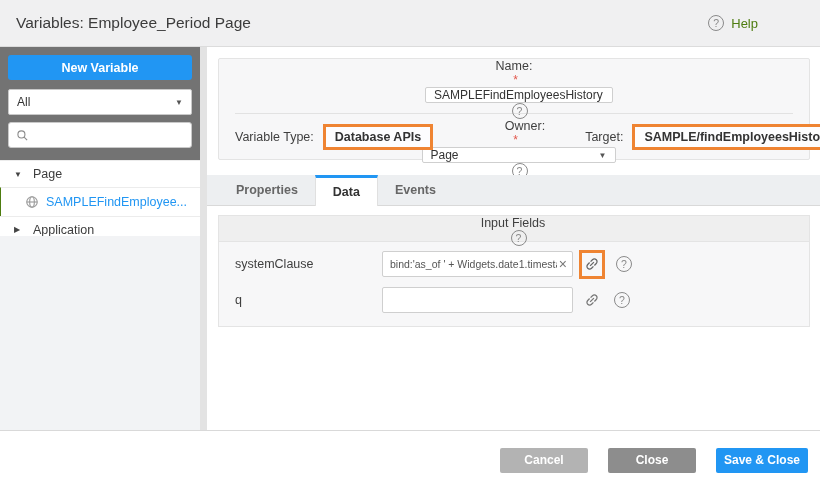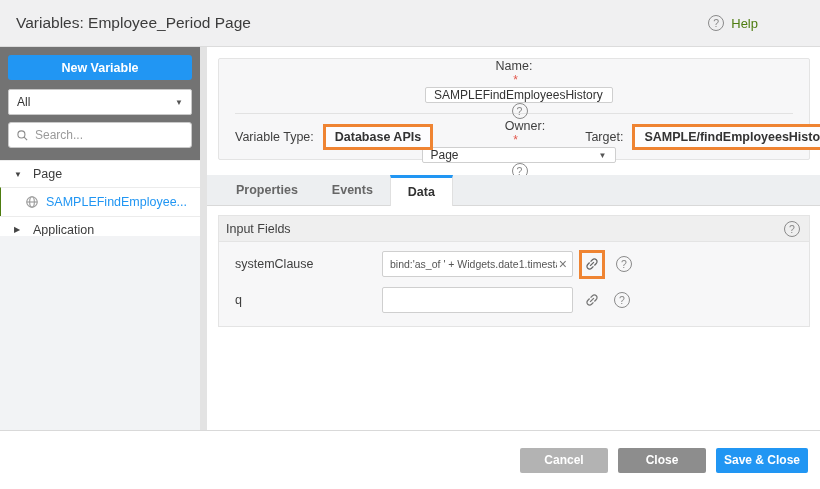--- a/index.html
+++ b/index.html
@@ -69,39 +69,39 @@
   .tab-bar { position:absolute; top:128px; left:0; width:613px; height:31px; background:#edeff1;
              border-bottom:1px solid #d9d9d9; display:flex; align-items:stretch; padding-left:12px;font-weight:bold; }
   .tab { padding:0 17px; display:flex; align-items:center; font-size:12.5px; color:#666; cursor:pointer; }
   .tab.active { background:#fff; border-top:3px solid #2196f3; border-left:1px solid #e0e0e0;
                 border-right:1px solid #e0e0e0; color:#333; margin-bottom:-1px; }
 
   .if-panel { position:absolute; top:168px; left:11px; width:592px; border:1px solid #e4e4e4;
               background:#f7f7f8; }
   .if-header { height:26px; background:#efefef; border-bottom:1px solid #e4e4e4; display:flex;
                align-items:center; justify-content:space-between; padding:0 9px 0 7px;
-               font-size:12.5px; color:#3f3f3f; }
+               font-size:12.5px; color:#3f3f3f;flex-direction:column; }
   .if-body { padding:4px 0 8px; }
   .if-row { display:flex; align-items:center; height:36px; }
   .if-label { width:156px; padding-left:16px; font-size:12.5px; color:#3f3f3f; }
   .bind-field { margin-left:7px; width:191px; height:26px; background:#fff; border:1px solid #cfcfcf;
                 border-radius:2px; display:flex; align-items:center; padding:0 5px 0 7px; }
   .bind-text { flex:1; font-size:10.5px; color:#555; white-space:nowrap; overflow:hidden; }
   .clear-x { color:#777; font-size:14px; margin-left:2px; cursor:pointer; line-height:1; }
   .plain-input { margin-left:7px; width:191px; height:26px; background:#fff; border:1px solid #cfcfcf;
                  border-radius:2px; font-size:12px; color:#333; padding:0 7px; font-family:inherit;
                  outline:none; }
   .link-btn { width:22px; height:26px; display:flex; align-items:center; justify-content:center;
               margin-left:8px; cursor:pointer; }
   .link-highlight { border:3px solid #ef8432; margin-left:6px; width:26px; height:29px;
                     display:flex; align-items:center; justify-content:center; cursor:pointer; }
 
   .bottom-divider { position:absolute; top:430px; left:0; width:820px; height:1px; background:#d9d9d9; }
   .footer { position:absolute; top:431px; left:0; width:820px; height:58px; background:#fff;
-            display:flex; align-items:center; justify-content:flex-end; gap:10px; padding-right:12px; }
+            display:flex; align-items:center; justify-content:flex-end; gap:20px; padding-right:12px; }
   .footer button { height:25px; border:none; border-radius:2px; color:#fff; font-size:12px;
                    font-weight:bold; font-family:inherit; cursor:pointer; }
   .btn-cancel { width:88px; background:#b3b3b3; }
   .btn-save { width:88px; background:#8d8d8d; }
   .btn-save-close { width:92px; background:#2196f3; }
 </style>
 </head>
 <body>
 
 <div class="app">
@@ -121,21 +121,20 @@
         <span>All</span>
         <span class="caret">▼</span>
       </div>
       <div class="search-box">
         <span style="display:flex;">
           <svg width="13" height="13" viewBox="0 0 24 24">
             <circle cx="10" cy="10" r="6.5" fill="none" stroke="#8a8a8a" stroke-width="2"></circle>
             <line x1="15" y1="15" x2="20.5" y2="20.5" stroke="#8a8a8a" stroke-width="2"></line>
           </svg>
         </span>
-        <input type="text" placeholder="Search..." style="">
       </div>
     </div>
     <div class="tree">
       <div class="tree-row">
         <span class="tree-arrow">▼</span>
         <span>Page</span>
       </div>
       <div class="tree-row variable">
         <span style="display:flex;">
           <svg width="14" height="14" viewBox="0 0 24 24">
@@ -176,22 +175,22 @@
       <div class="form-row2">
         <span class="fld-label">Variable Type:</span>
         <span class="highlight-box">Database APIs</span>
         <span class="fld-label target-label">Target:</span>
         <span class="highlight-box">SAMPLE/findEmployeesHistory</span>
       </div>
     </div>
 
     <div class="tab-bar">
       <div class="tab">Properties</div>
+      <div class="tab active">Data</div>
       <div class="tab">Events</div>
-      <div class="tab active">Data</div>
     </div>
 
     <div class="if-panel">
       <div class="if-header">
         <span>Input Fields</span>
         <span class="help-circle">?</span>
       </div>
       <div class="if-body">
 
         <div class="if-row">

